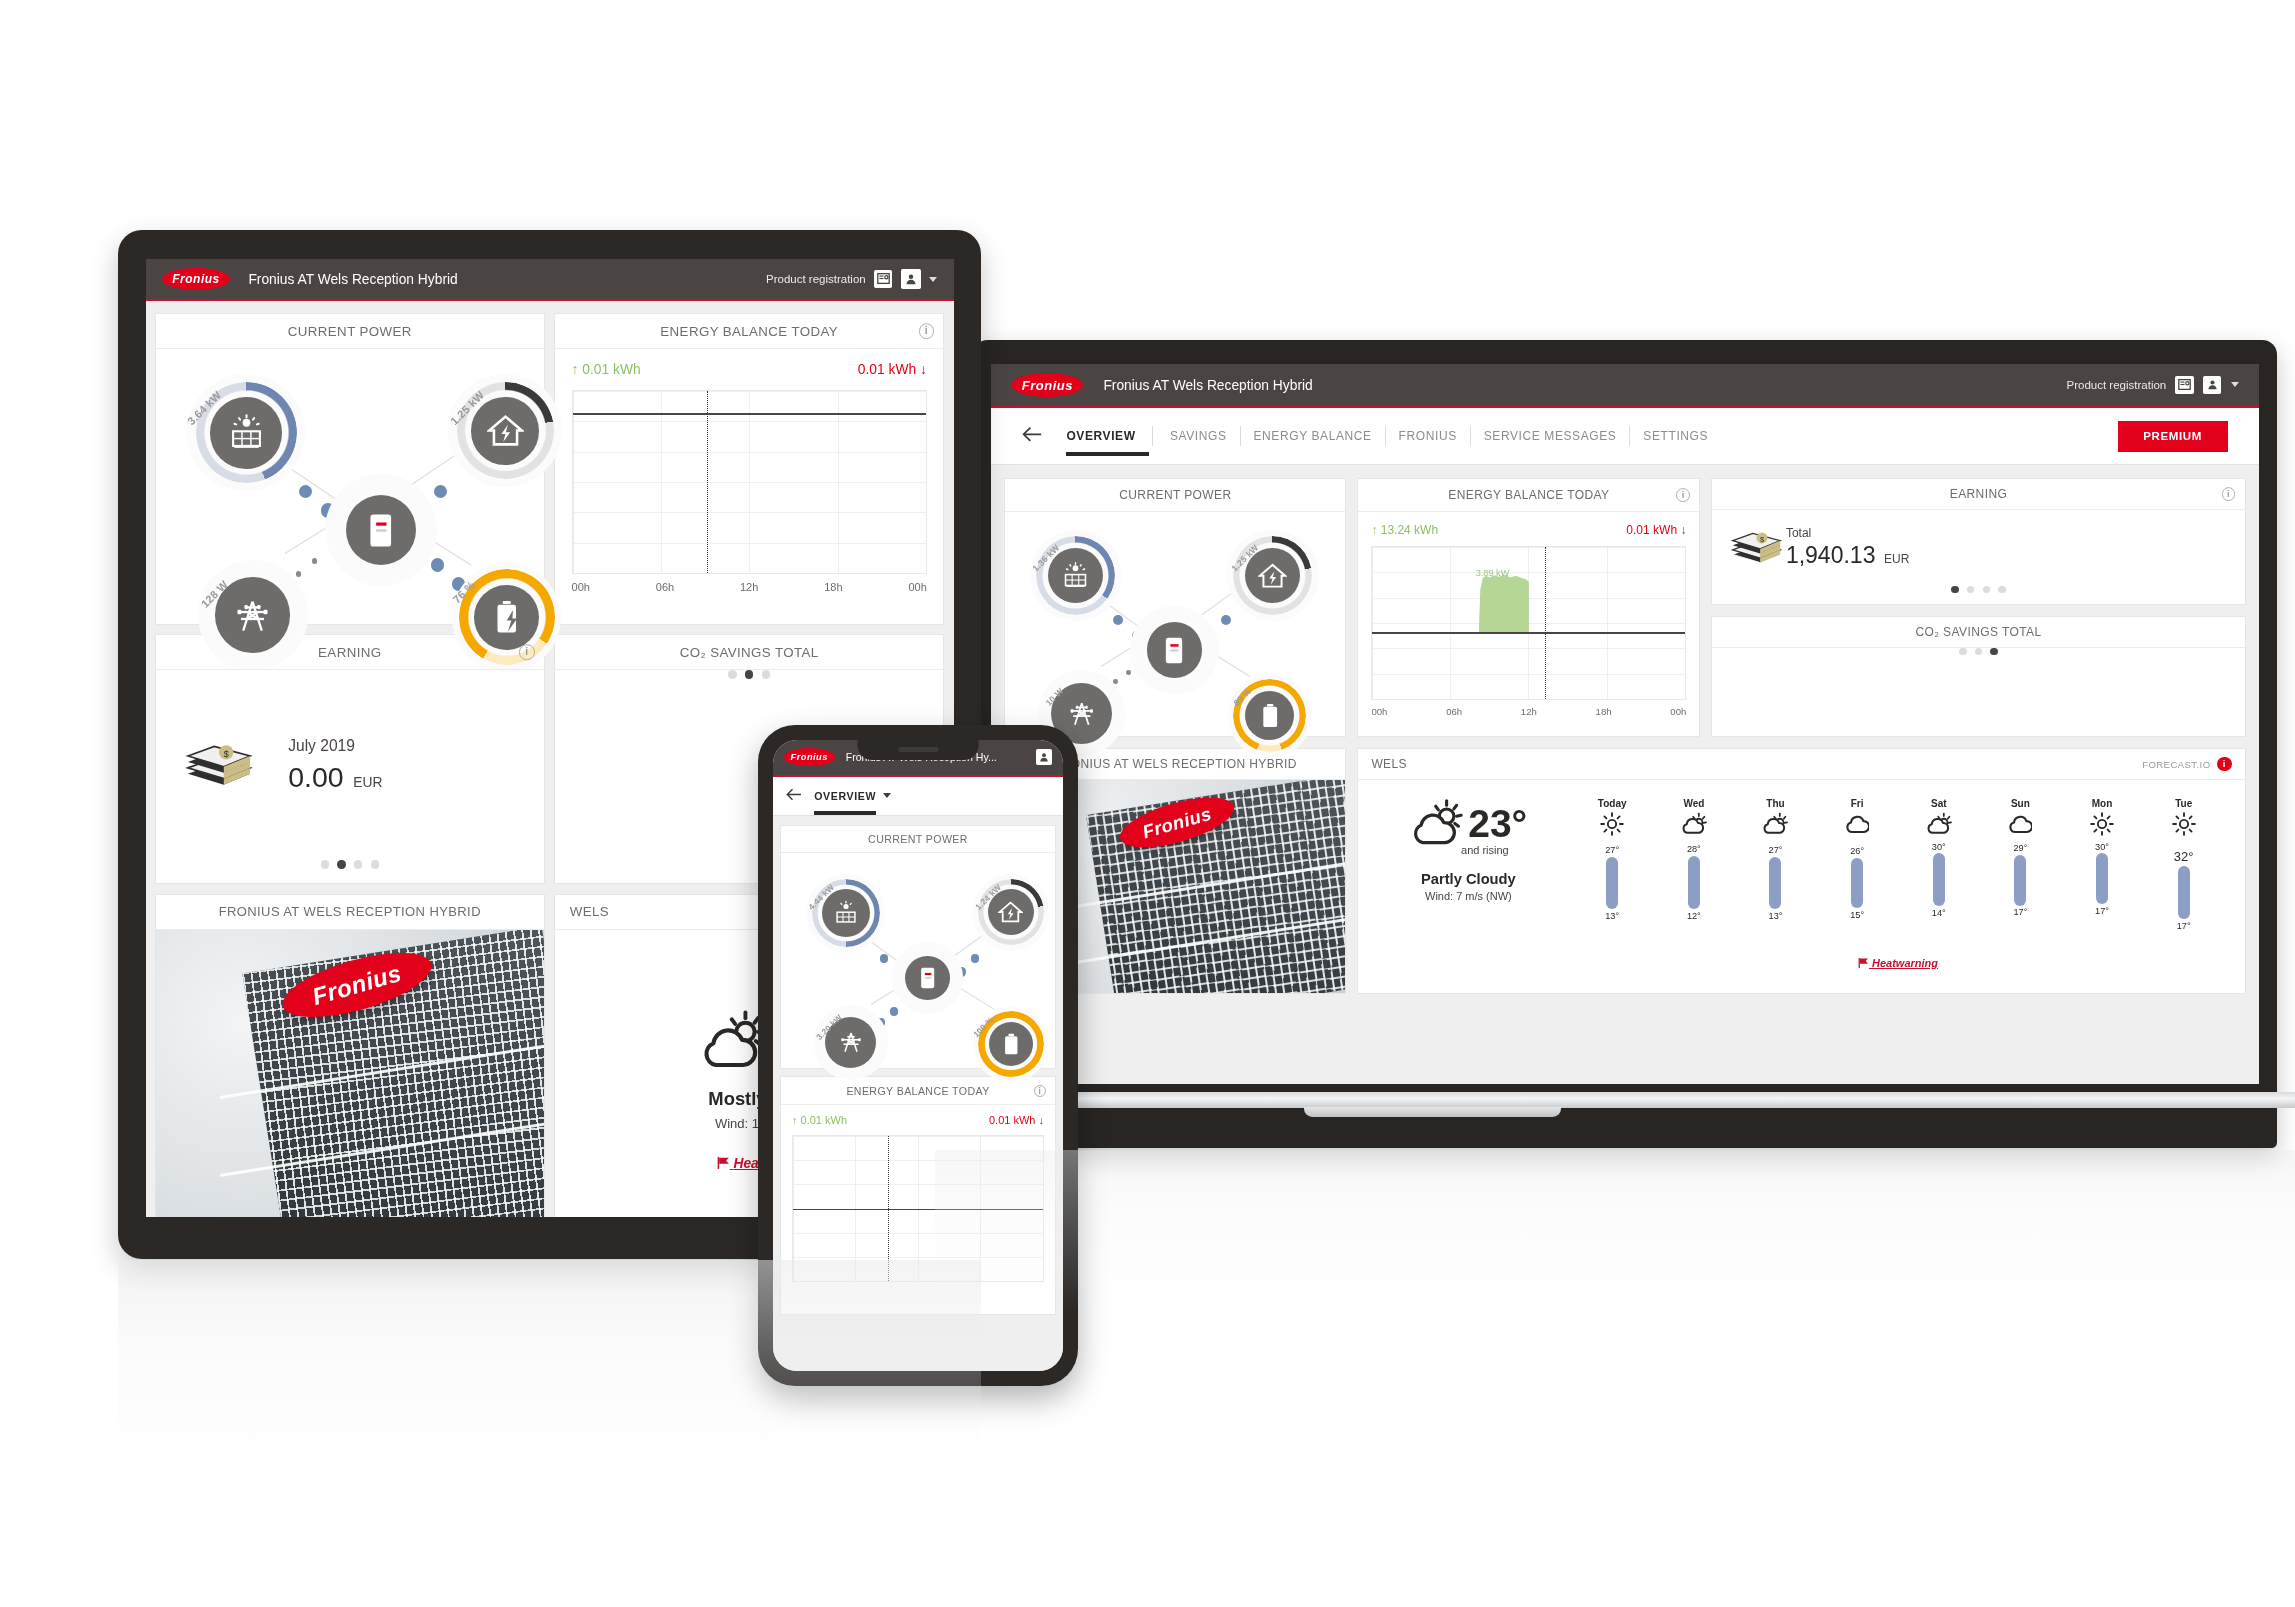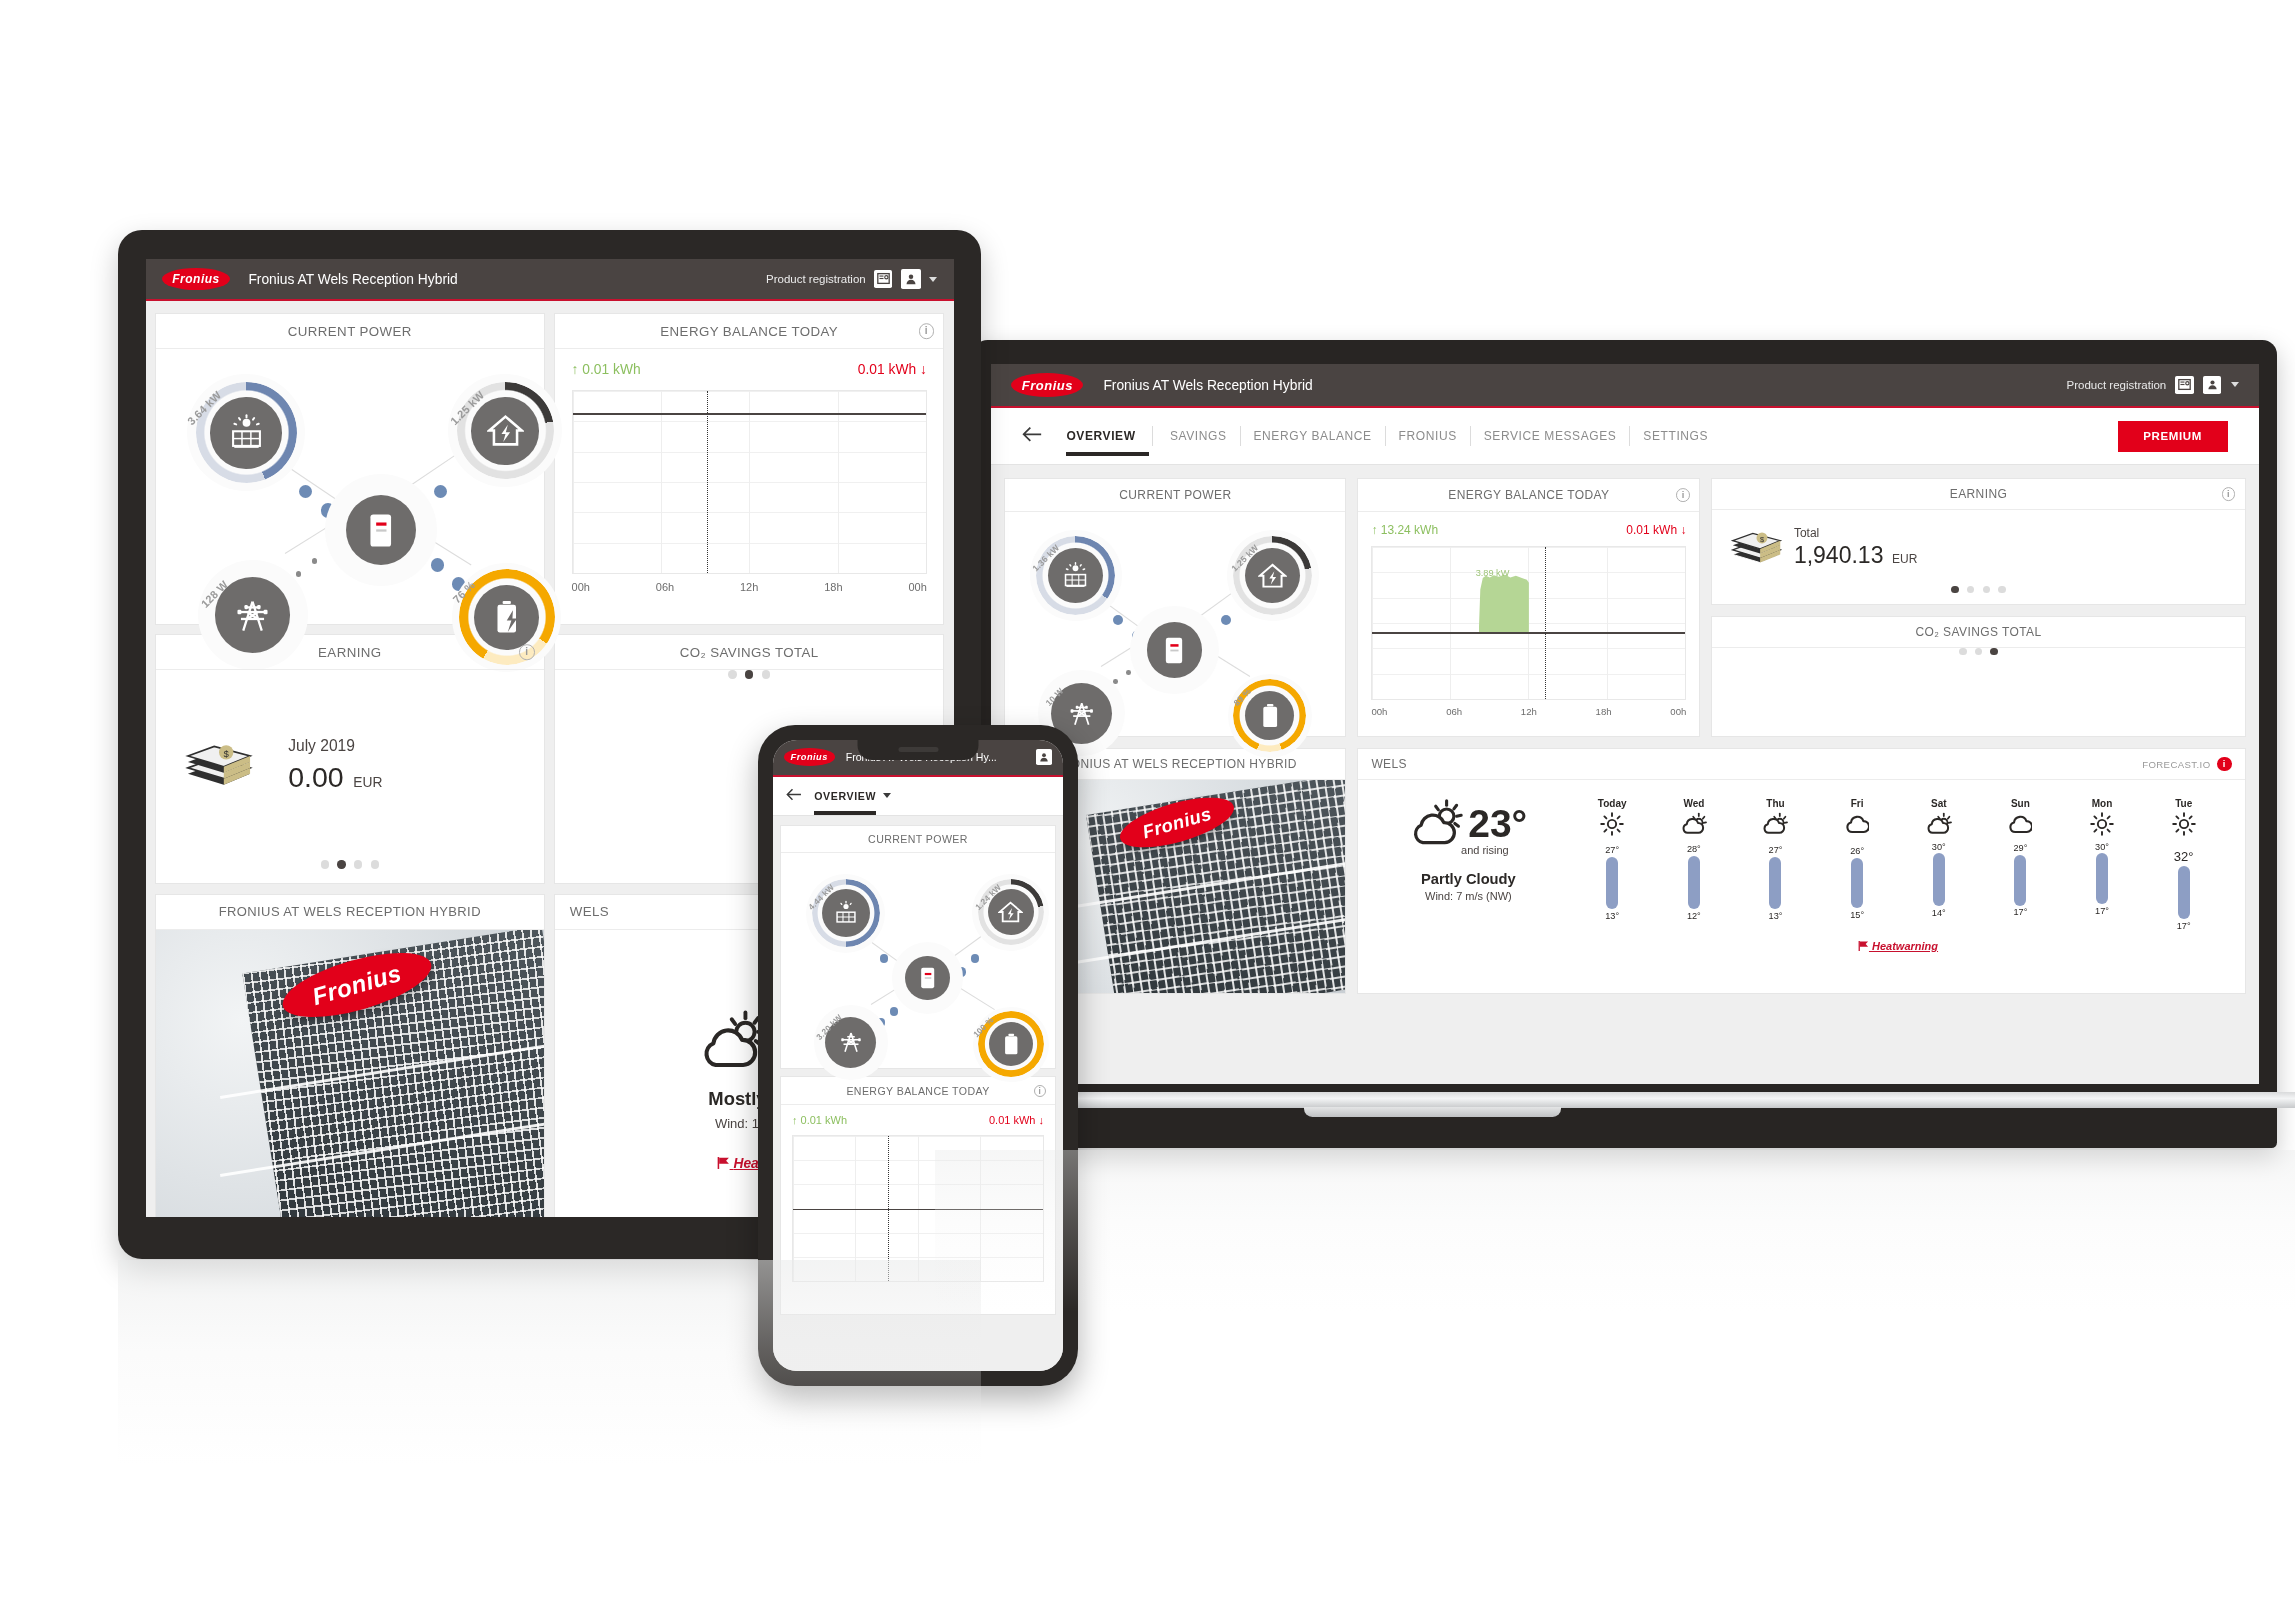--- a/index.html
+++ b/index.html
@@ -314,21 +314,21 @@
                     <path d="M4 25 L26 17 L56 25 L34 34 Z" fill="#f0f0f0" stroke="#2f2f2f" stroke-width="1.4"></path>
                     <path d="M4 20 L26 12 L56 20 L34 29 Z" fill="#2f2f2f"></path>
                     <path d="M4 15 L26 7 L56 15 L34 24 Z" fill="#f0f0f0" stroke="#2f2f2f" stroke-width="1.4"></path>
                     <path d="M34 39 L56 30 V25 L34 34 Z" fill="#cbbd86"></path>
                     <path d="M34 34 L56 25 V20 L34 29 Z" fill="#cbbd86"></path>
                     <path d="M34 29 L56 20 V15 L34 24 Z" fill="#cbbd86"></path>
                     <circle cx="36" cy="12" r="6" fill="#cbbd86"></circle>
                     <text x="36" y="16" font-size="8" text-anchor="middle" fill="#2f2f2f" font-family="Liberation Sans">$</text>
                   </g>
                 </svg>
-                <div style="margin-left:10px;">
+                <div style="margin-left:2px;">
                   <div style="font-size:12px;color:#4a4442;">Total</div>
                   <div style="margin-top:1.8px;">
                     <span style="font-size:23px;color:#2b2826;">1,940.13</span>
                     <span style="font-size:12px;color:#4a4442;margin-left:4.6px;">EUR</span>
                   </div>
                 </div>
               </div>
               <div class="dots" style="padding-bottom:11px;">
                 <span class="dot on" style="width:7.3px;height:7.3px;"></span>
                 <span class="dot" style="width:7.3px;height:7.3px;"></span>
@@ -509,21 +509,21 @@
                             <line x1="22" y1="22" x2="24.5" y2="24.5"></line>
         <line x1="24.5" y1="5.5" x2="22" y2="8"></line>
                             <line x1="8" y1="22" x2="5.5" y2="24.5"></line>
       </g>
                         </svg></div>
     <div style="margin-top:10px;font-size:13px;color:#2b2826;">32°</div>
     <div class="wbar" style="width:12px;height:53px;margin:1.8px 0;"></div>
     <div style="font-size:9.2px;color:#2b2826;">17°</div>
   </div>
                   </div>
-                <div style="text-align:center;margin-top:6px;">
+                <div style="text-align:center;margin-top:23px;">
                   <span class="heat" style="font-size:11px;">
                     <svg width="11" height="10" viewBox="0 0 12 11" style="vertical-align:-0.9px;">
                       <rect x="0.6" y="0" width="1.4" height="11" fill="#c8102e"></rect>
                       <path d="M2 0.6 H11 L8.4 3.4 L11 6.2 H2 Z" fill="#c8102e"></path>
                     </svg>
                     <span>Heatwarning</span>
                   </span>
                 </div>
               </div>
             </div>

